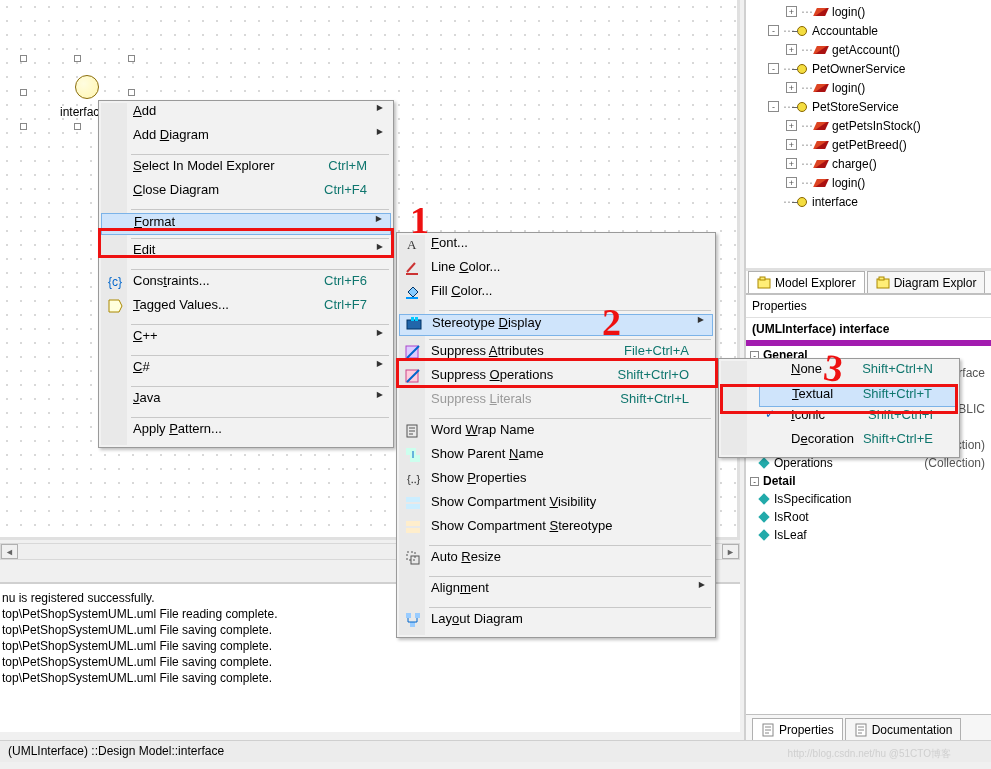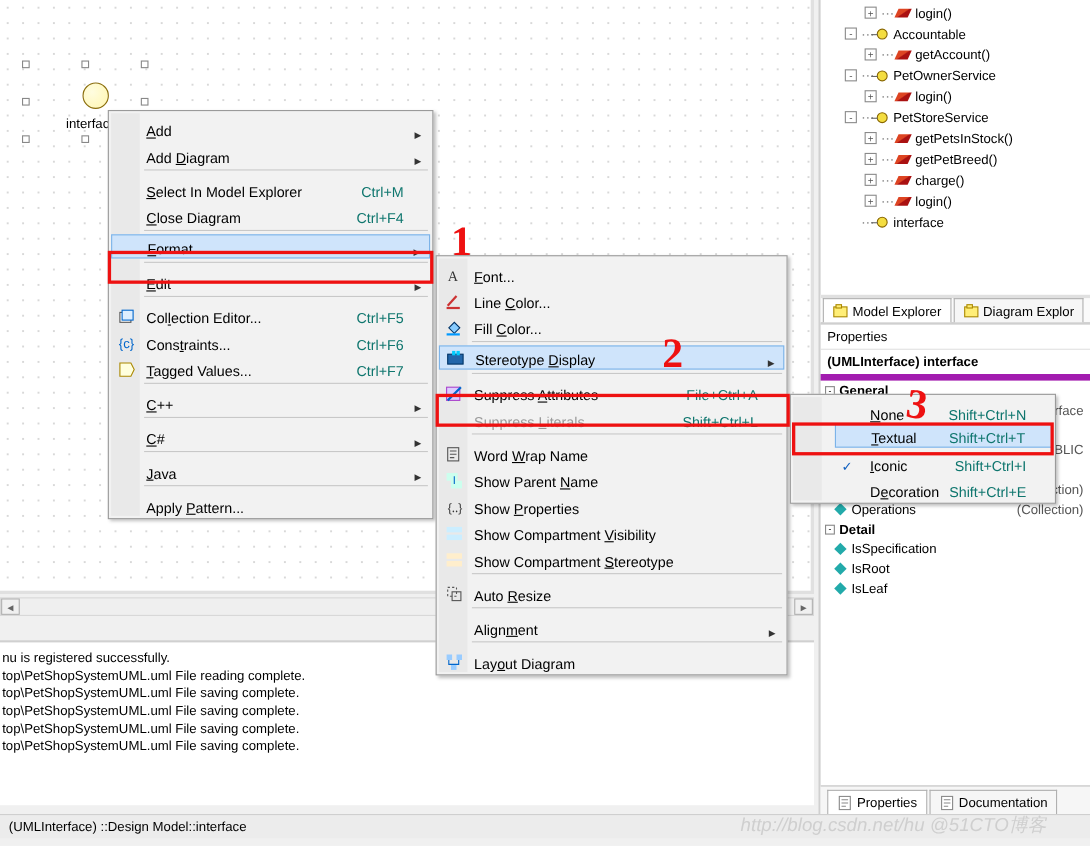--- a/index.html
+++ b/index.html
@@ -242,21 +242,21 @@
   .menu-left-strip {
     position: absolute;
     left: 2px; top: 2px; bottom: 2px;
     width: 26px;
     background: #e9e9e9;
   }
   .menu-item {
     position: relative;
     height: 24px;
     display: flex;
-    align-items: flex-end;
+    align-items: flex-start;
     padding-left: 32px;
     padding-right: 26px;
     white-space: nowrap;
   }
   .menu-item.has-sub::after {
     content: "▶";
     font-size: 8px;
     color: #333;
     position: absolute;
     right: 8px;
@@ -294,22 +294,21 @@
     position: absolute;
     font-family: "Comic Sans MS", cursive;
     font-size: 38px;
     font-weight: bold;
     color: #e11;
     pointer-events: none;
   }
   .watermark{
     position:absolute;
     bottom:8px;right:40px;
-    color:#cfcfcf;font-size:17px;
-    font-style:italic;
+    color:#cfcfcf;font-size:10px;
     pointer-events:none;
   }
 </style>
 </head>
 <body>
 
 <div class="canvas-area">
   <div class="interface-node">
     <div class="handle" style="left:0;top:0"></div>
     <div class="handle" style="left:54px;top:0"></div>
@@ -536,30 +535,20 @@
       <span><span class="u">F</span>ormat</span>
     </div>
     <div class="menu-sep"></div>
     <div class="menu-item has-sub">
       <span><span class="u">E</span>dit</span>
     </div>
     <div class="menu-sep"></div>
     <div class="menu-item">
       <span class="mi-icon">
         <svg width="16" height="16" viewBox="0 0 16 16">
-          <rect x="2" y="4" width="10" height="9" fill="#fff" stroke="#555"></rect>
-          <rect x="4" y="2" width="10" height="9" fill="#def" stroke="#06c"></rect>
-        </svg>
-      </span>
-      <span>Col<span class="u">l</span>ection Editor...</span>
-      <span class="shortcut">Ctrl+F5</span>
-    </div>
-    <div class="menu-item">
-      <span class="mi-icon">
-        <svg width="16" height="16" viewBox="0 0 16 16">
           <text x="1" y="12" font-size="12" fill="#06c">{c}</text>
         </svg>
       </span>
       <span>Cons<span class="u">t</span>raints...</span>
       <span class="shortcut">Ctrl+F6</span>
     </div>
     <div class="menu-item">
       <span class="mi-icon">
         <svg width="16" height="16" viewBox="0 0 16 16">
           <path d="M2 2 H12 L15 8 L12 14 H2 Z" fill="#ffd" stroke="#a80"></path>
@@ -628,20 +617,30 @@
     <div class="menu-sep"></div>
     <div class="menu-item">
       <span class="mi-icon">
         <svg width="16" height="16" viewBox="0 0 16 16">
           <rect x="1" y="2" width="12" height="12" fill="#dcf" stroke="#a4c"></rect>
           <path d="M14 2 L2 14" stroke="#06c" stroke-width="2"></path>
         </svg>
       </span>
       <span>Suppress <span class="u">A</span>ttributes</span>
       <span class="shortcut">File+Ctrl+A</span>
+    </div>
+    <div class="menu-item">
+      <span class="mi-icon">
+        <svg width="16" height="16" viewBox="0 0 16 16">
+          <rect x="1" y="2" width="12" height="12" fill="#fcd" stroke="#c48"></rect>
+          <path d="M14 2 L2 14" stroke="#06c" stroke-width="2"></path>
+        </svg>
+      </span>
+      <span>Suppress <span class="u">O</span>perations</span>
+      <span class="shortcut">Shift+Ctrl+O</span>
     </div>
     <div class="menu-item disabled">
       <span>Suppress <span class="u">L</span>iterals</span>
       <span class="shortcut">Shift+Ctrl+L</span>
     </div>
     <div class="menu-sep"></div>
     <div class="menu-item">
       <span class="mi-icon">
         <svg width="16" height="16" viewBox="0 0 16 16">
           <rect x="2" y="2" width="10" height="12" fill="none" stroke="#555"></rect>

